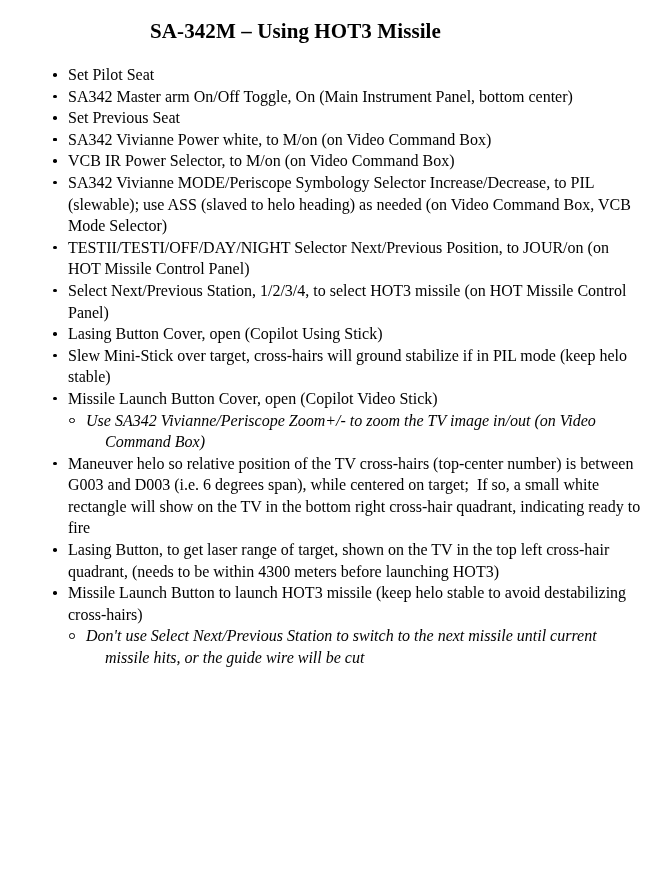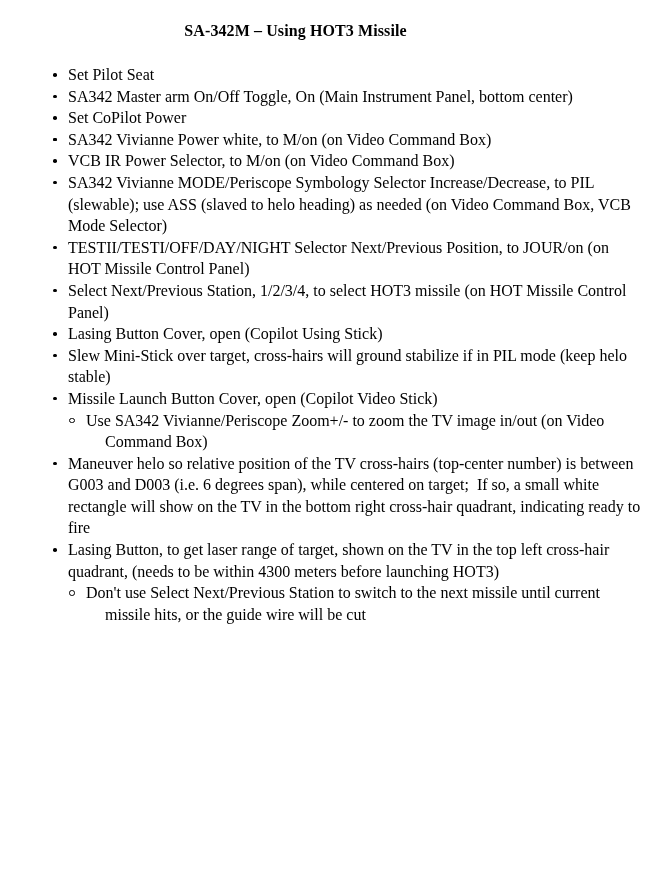--- a/index.html
+++ b/index.html
@@ -15,21 +15,21 @@
     color: #000000;
     font-family: "Liberation Serif", "DejaVu Serif", serif;
     overflow: hidden;
   }
   .title {
     position: absolute;
     top: 20px;
     left: 0;
     width: 591px;
     text-align: center;
-    font-size: 16px;
+    font-size: 21px;
     font-weight: bold;
     line-height: 22px;
     letter-spacing: 0.1px;
   }
   ul.checklist {
     position: absolute;
     top: 64px;
     left: 0;
     width: 670px;
     margin: 0;
@@ -56,48 +56,50 @@
     width: 3.5px;
     height: 3.5px;
     background: #000;
     border-radius: 50%;
   }
   
   li.l2 {
     padding-left: 105px;
     padding-right: 38px;
     text-indent: -19px;
+    font-style: italic;
   }
   li.l2 .bullet {
     position: absolute;
     left: 69px;
     top: 8px;
     width: 3.5px;
     height: 3.5px;
     background: transparent;
     border: 1px solid #000;
     border-radius: 50%;
   }
 </style>
 </head>
 <body>
 
 <div class="page">
   <div class="title">SA-342M – Using HOT3 Missile</div>
   <ul class="checklist">
       <li class="l1"><span class="bullet"></span><span class="text">Set Pilot Seat</span></li>
       <li class="l1"><span class="bullet"></span><span class="text">SA342 Master arm On/Off Toggle, On (Main Instrument Panel, bottom center)</span></li>
-      <li class="l1"><span class="bullet"></span><span class="text">Set CoPilot Power</span></li>
+      <li class="l1"><span class="bullet"></span><span class="text">Set Previous Seat</span></li>
       <li class="l1"><span class="bullet"></span></li>
       <li class="l1"><span class="bullet"></span><span class="text">SA342 Vivianne Power white, to M/on (on Video Command Box)</span></li>
       <li class="l1"><span class="bullet"></span><span class="text">VCB IR Power Selector, to M/on (on Video Command Box)</span></li>
       <li class="l1"><span class="bullet"></span><span class="text">SA342 Vivianne MODE/Periscope Symbology Selector Increase/Decrease, to PIL (slewable); use ASS (slaved to helo heading) as needed (on Video Command Box, VCB Mode Selector)</span></li>
       <li class="l1"><span class="bullet"></span><span class="text">TESTII/TESTI/OFF/DAY/NIGHT Selector Next/Previous Position, to JOUR/on (on HOT Missile Control Panel)</span></li>
       <li class="l1"><span class="bullet"></span><span class="text">Select Next/Previous Station, 1/2/3/4, to select HOT3 missile (on HOT Missile Control Panel)</span></li>
       <li class="l1"><span class="bullet"></span><span class="text">Lasing Button Cover, open (Copilot Using Stick)</span></li>
       <li class="l1"><span class="bullet"></span><span class="text">Slew Mini-Stick over target, cross-hairs will ground stabilize if in PIL mode (keep helo stable)</span></li>
       <li class="l1"><span class="bullet"></span><span class="text">Missile Launch Button Cover, open (Copilot Video Stick)</span></li>
       <li class="l2"><span class="bullet"></span><span class="text">Use SA342 Vivianne/Periscope Zoom+/- to zoom the TV image in/out (on Video Command Box)</span></li>
       <li class="l1"><span class="bullet"></span><span class="text">Maneuver helo so relative position of the TV cross-hairs (top-center number) is between G003 and D003 (i.e. 6 degrees span), while centered on target;  If so, a small white rectangle will show on the TV in the bottom right cross-hair quadrant, indicating ready to fire</span></li>
       <li class="l1"><span class="bullet"></span><span class="text">Lasing Button, to get laser range of target, shown on the TV in the top left cross-hair quadrant, (needs to be within 4300 meters before launching HOT3)</span></li>
+      <li class="l1"><span class="bullet"></span><span class="text">Missile Launch Button to launch HOT3 missile (keep helo stable to avoid destabilizing cross-hairs)</span></li>
       <li class="l2"><span class="bullet"></span><span class="text">Don't use Select Next/Previous Station to switch to the next missile until current missile hits, or the guide wire will be cut</span></li>
     </ul>
 </div>
 
 </body></html>

